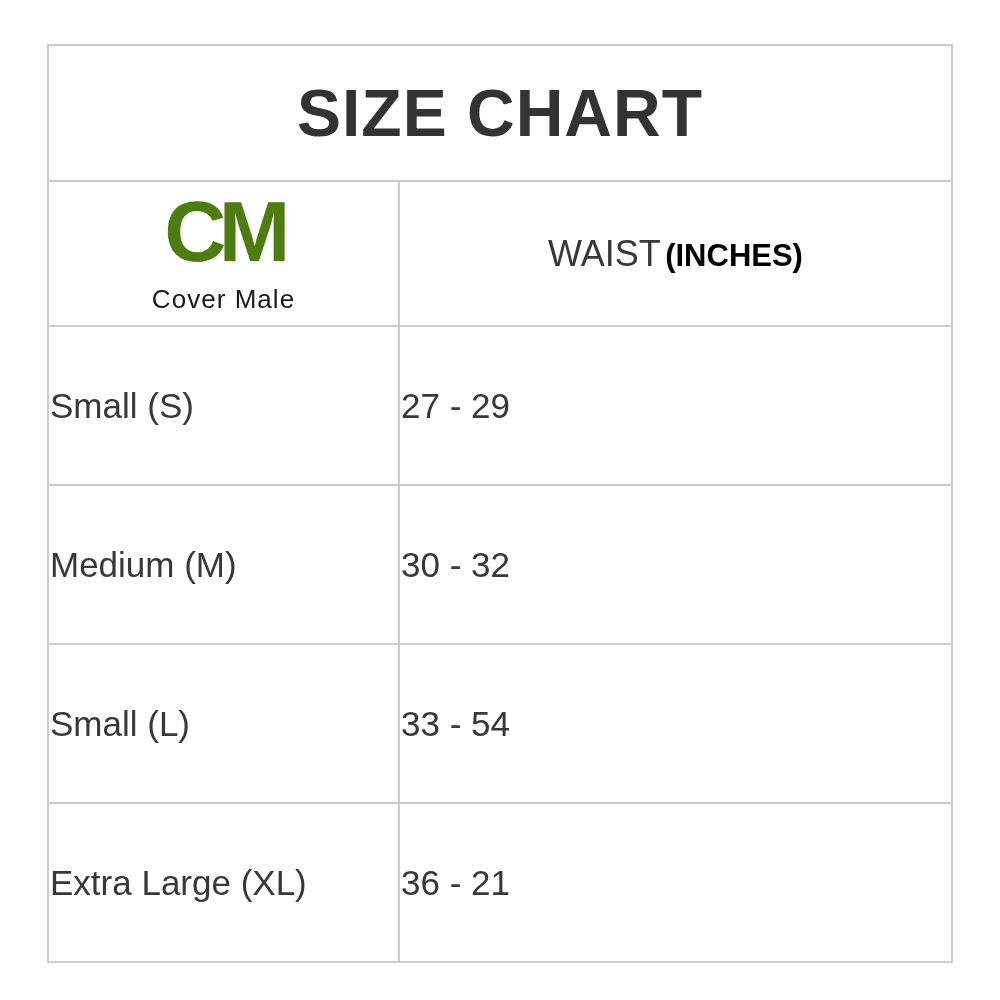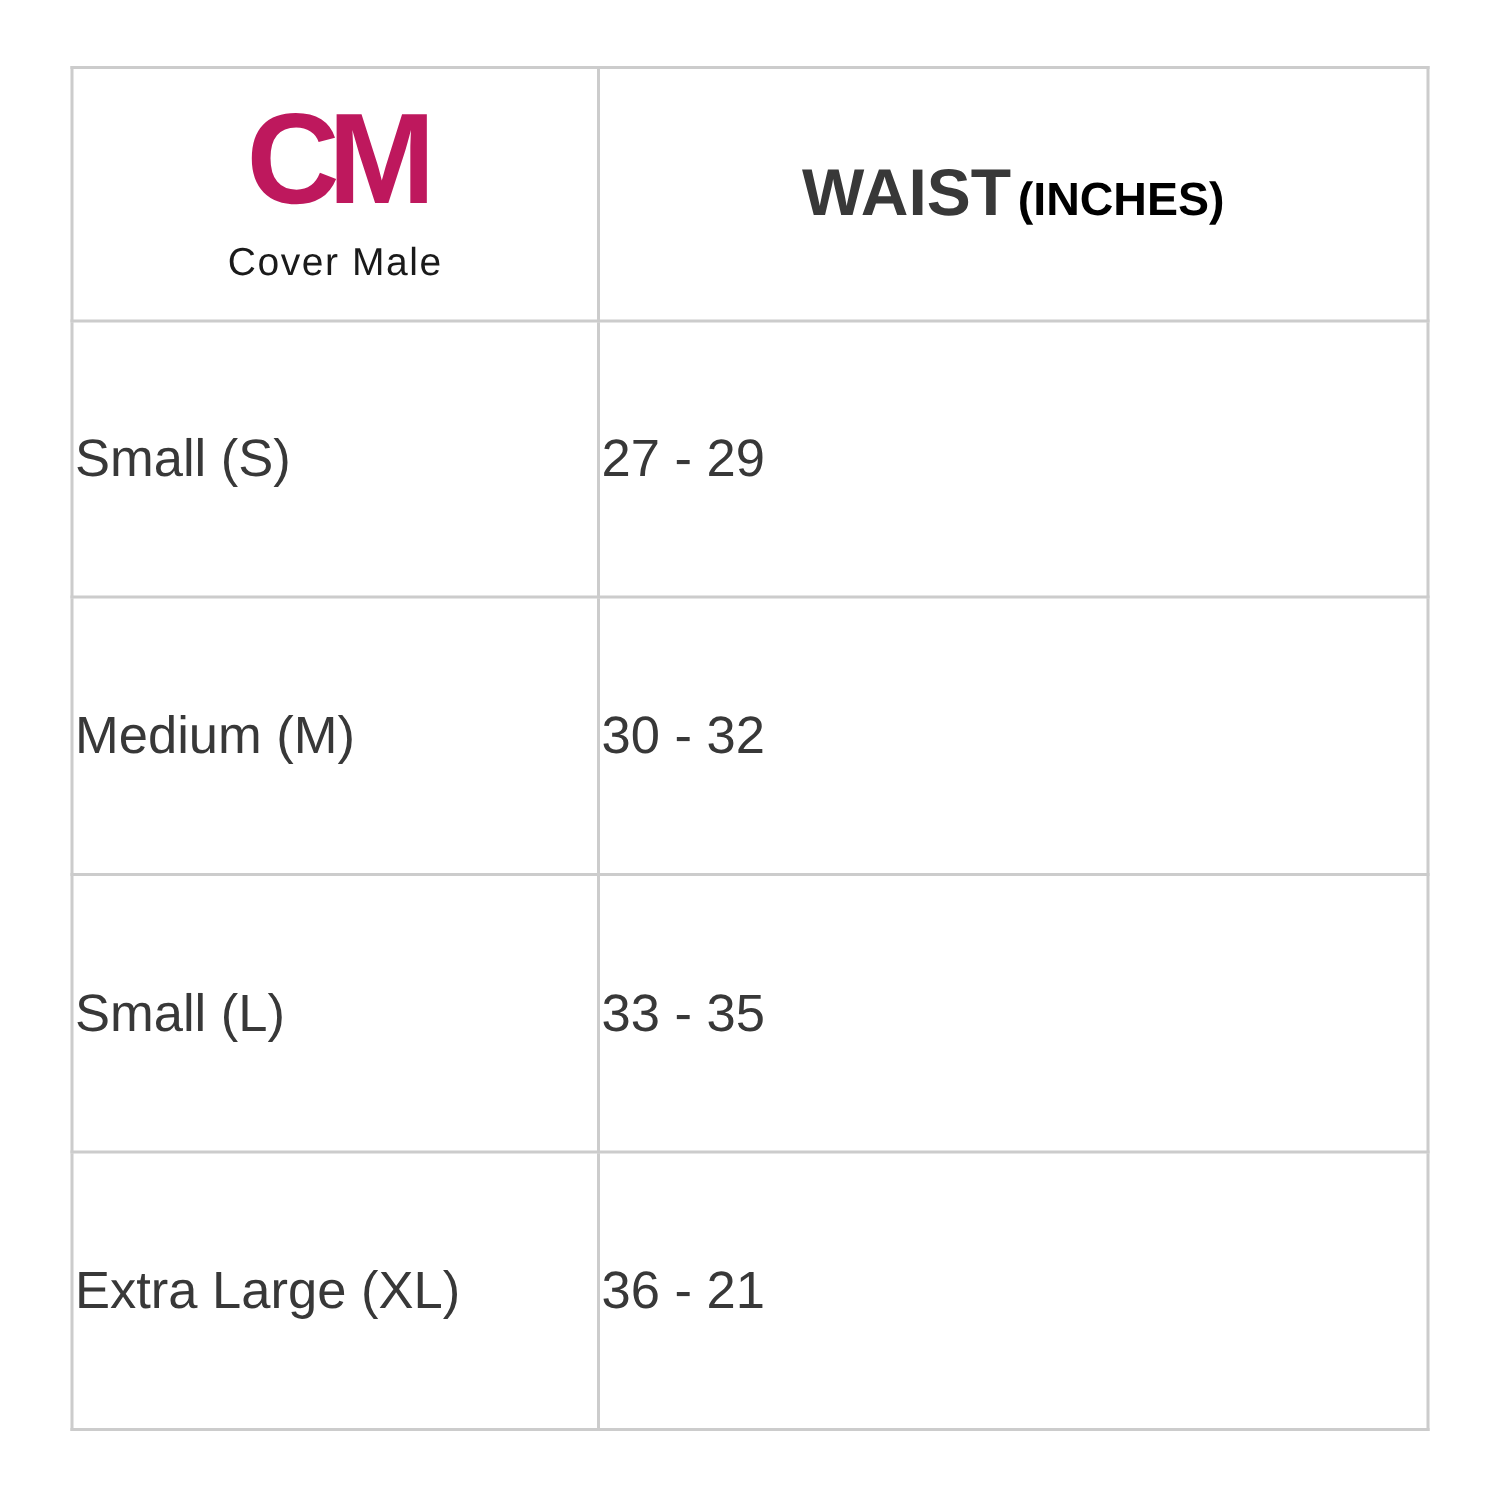--- a/index.html
+++ b/index.html
@@ -46,39 +46,39 @@
   }
 
   
   tr.header-row td { height: 141px; }
   td.logo-cell { text-align: center; }
   .brand-logo { display: inline-block; line-height: 1; }
   .brand-initials {
     font-size: 86px;
     font-weight: bold;
     letter-spacing: -0.09em;
-    color: #be185d;
+    color: #4d7c0f;
     line-height: 0.85;
     display: block;
   }
   .brand-name {
     display: block;
     font-size: 26px;
     font-weight: normal;
     letter-spacing: 0.04em;
     color: #1a1a1a;
     margin-top: 18px;
   }
   td.waist-header-cell {
     background: #f1f1f2;
     text-align: center;
   }
   .waist-header-main {
-    font-size: 44px;
-    font-weight: bold;
+    font-size: 36px;
+    font-weight: normal;
     color: #383838;
   }
   .waist-header-unit {
     font-size: 31px;
     font-weight: bold;
     color: #000000;
   }
 
   
   tr.data-row td { height: 155px; font-size: 35px; }
@@ -93,20 +93,25 @@
 <body>
 
 <div class="chart-wrap">
   <table class="size-chart">
     <colgroup>
       <col class="c-size">
       <col class="c-waist">
     </colgroup>
 
     <tbody>
+        <tr class="title-row">
+      <td colspan="2">
+        <span class="chart-title">SIZE CHART</span>
+      </td>
+    </tr>
 
     <tr class="header-row">
       <td class="logo-cell">
         <span class="brand-logo">
           <span class="brand-initials">CM</span>
           <span class="brand-name">Cover Male</span>
         </span>
       </td>
       <td class="waist-header-cell">
         <span class="waist-header-main">WAIST</span>
@@ -130,21 +135,21 @@
       <td class="waist-cell">
         <span>30 - 32</span>
       </td>
     </tr>
 
     <tr class="data-row">
       <td class="size-cell">
         <span>Small (L)</span>
       </td>
       <td class="waist-cell">
-        <span>33 - 35</span>
+        <span>33 - 54</span>
       </td>
     </tr>
 
     <tr class="data-row">
       <td class="size-cell">
         <span>Extra Large (XL)</span>
       </td>
       <td class="waist-cell">
         <span>36 - 21</span>
       </td>

